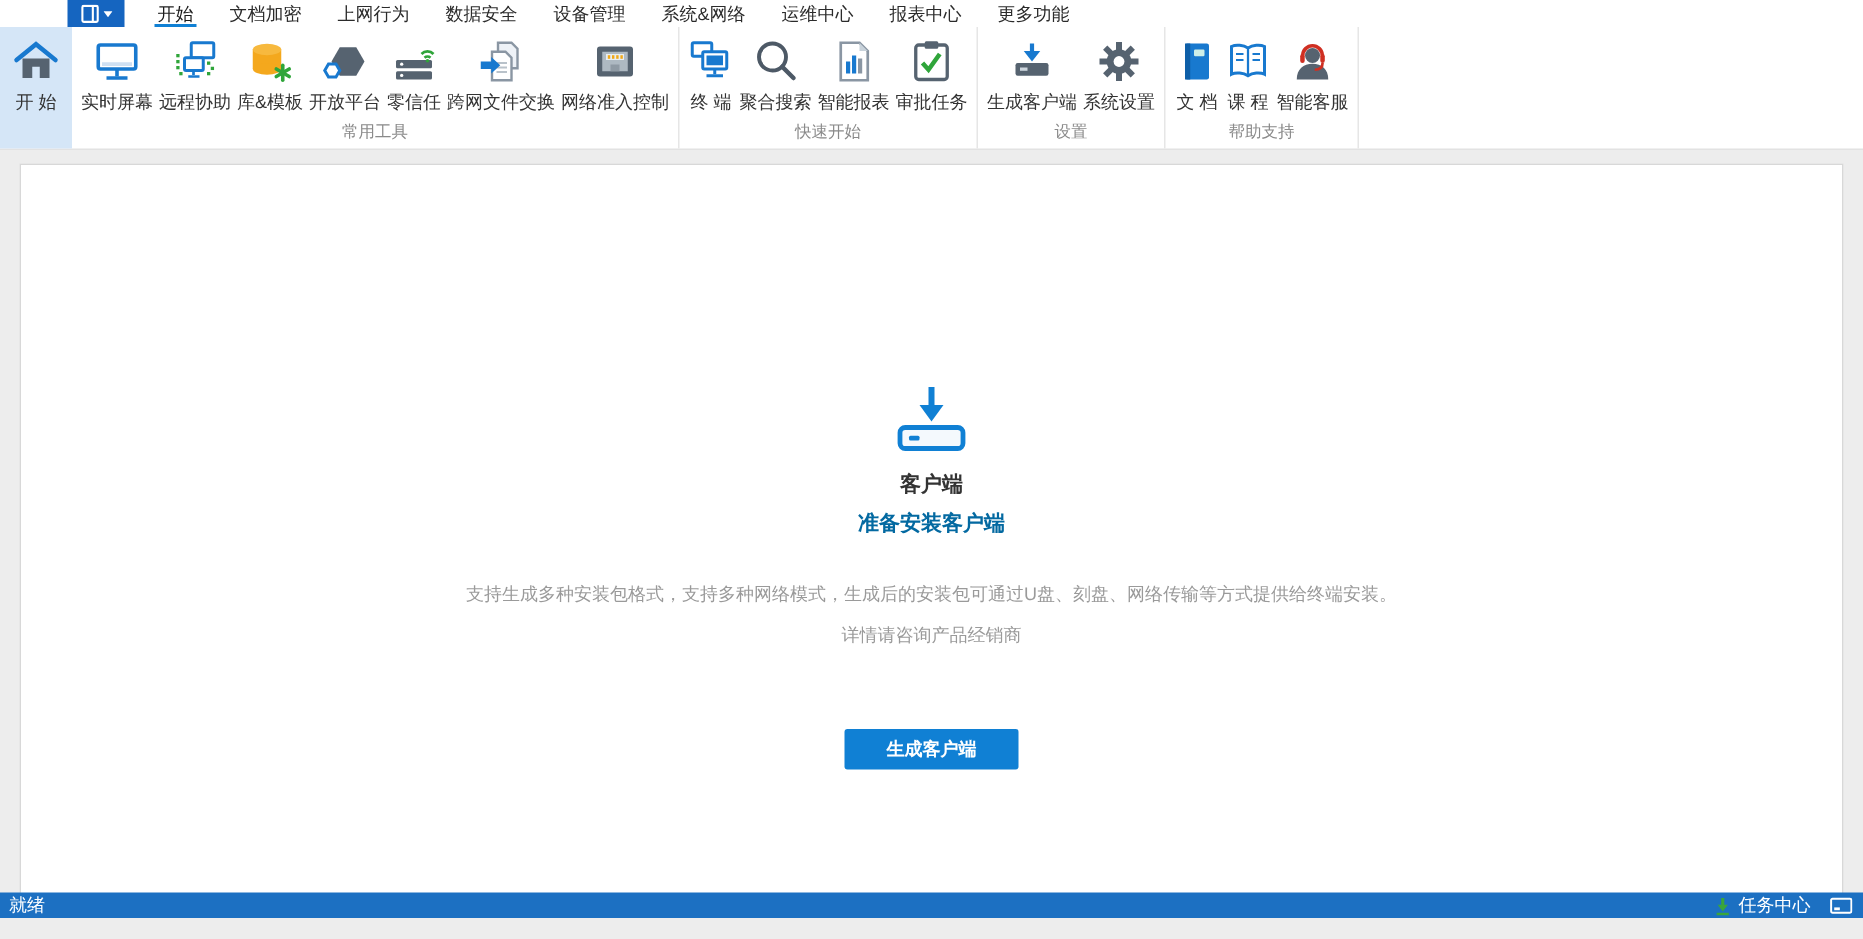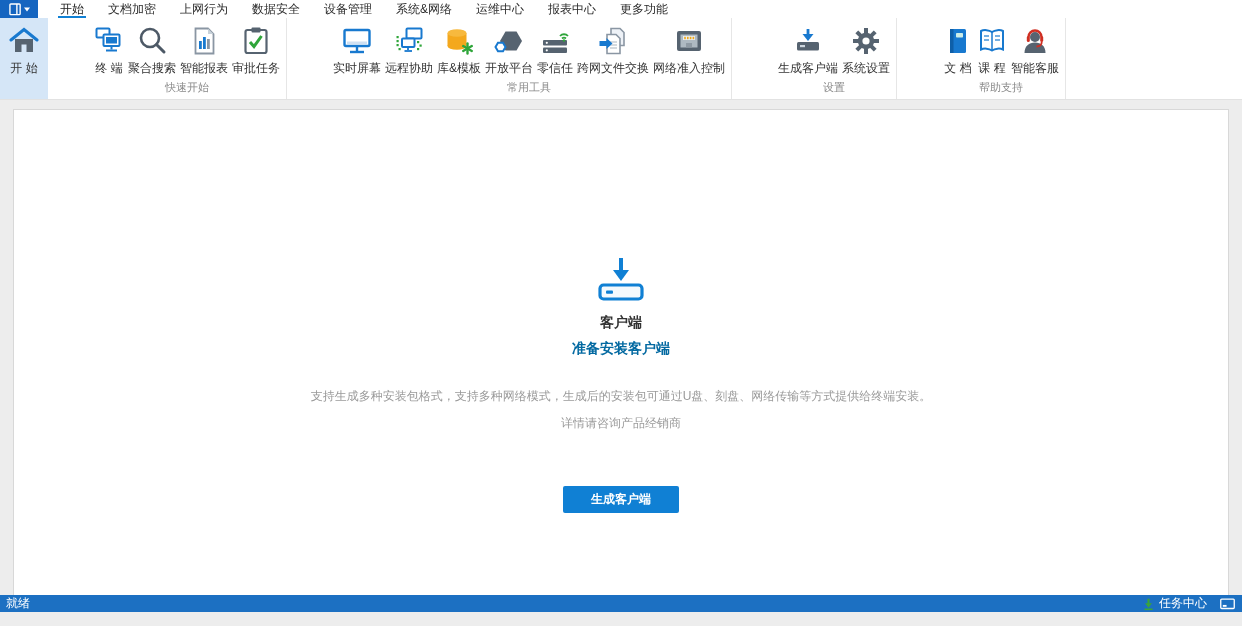--- a/index.html
+++ b/index.html
@@ -1,28 +1,28 @@
 <!DOCTYPE html>
 <html><head>
 <meta charset="utf-8">
 <style>
   html,body{margin:0;padding:0;}
   body{font-family:"Liberation Sans","DejaVu Sans",sans-serif;}
   #app{position:relative;width:1242px;height:626px;background:#ededed;overflow:hidden;}
 
   
-  .menubar{height:18px;background:#fff;display:flex;align-items:stretch;}
+  .menubar{height:18px;background:#fff;display:flex;align-items:stretch;padding-left:45px;}
   .app-button{width:38px;background:#1565c0;display:flex;align-items:center;justify-content:center;gap:2px;cursor:pointer;}
   .menu-tabs{display:flex;align-items:stretch;margin-left:10px;}
   .menu-tab{font-size:12px;color:#2b2b2b;margin:0 12px;display:flex;align-items:center;position:relative;cursor:pointer;white-space:nowrap;}
   .menu-tab.active{color:#1b1b1b;}
   .menu-tab.active::after{content:"";position:absolute;left:-2px;right:-2px;bottom:0;height:2px;background:#1080d4;}
 
   
-  .ribbon{height:81px;background:#fff;display:flex;border-bottom:1px solid #e2e2e2;gap:40px;}
+  .ribbon{height:81px;background:#fff;display:flex;border-bottom:1px solid #e2e2e2;}
   .home-cell{width:48px;background:#d5e6f7;display:flex;flex-direction:column;align-items:center;padding-top:8px;box-sizing:border-box;cursor:pointer;}
   .rgroup{display:flex;flex-direction:column;border-right:1px solid #e6e6e6;}
   .ritems{display:flex;align-items:flex-start;padding:8px 4px 0 4px;flex:1;}
   .ritem{display:flex;flex-direction:column;align-items:center;padding:0 1px;margin:0 1px;cursor:pointer;}
   .ritem svg{width:30px;height:30px;display:block;}
   .rlabel{font-size:12px;color:#333;margin-top:4px;white-space:nowrap;}
   .rcaption{font-size:11px;color:#8a8a8a;text-align:center;padding:2px 0 4px;margin-top:auto;}
 
   
   .main{position:absolute;top:100px;left:0;right:0;bottom:17px;background:#ededed;padding:9px 13px 6px;box-sizing:border-box;}
@@ -71,61 +71,20 @@
 
   <div class="ribbon">
 
     <div class="home-cell">
       <svg width="30" height="30" viewBox="0 0 30 30">
         <rect x="6" y="13" width="18" height="13" fill="#566370"></rect>
         <path d="M2 14 L15 3.5 L28 14" stroke="#1879cf" stroke-width="3" fill="none" stroke-linecap="round"></path>
         <rect x="12.5" y="18.5" width="5" height="7.5" fill="#d5e6f7"></rect>
       </svg>
       <div class="rlabel">开 始</div>
-    </div>
-
-    <div class="rgroup">
-      <div class="ritems">
-        <div class="ritem">
-          <svg viewBox="0 0 30 30">
-            <rect x="2.5" y="2.5" width="13" height="9" rx="1" fill="#fff" stroke="#1879cf" stroke-width="2"></rect>
-            <rect x="9.5" y="8.5" width="16" height="11.5" rx="1" fill="#fff" stroke="#1879cf" stroke-width="2"></rect>
-            <rect x="12" y="11" width="11" height="6.5" fill="#1879cf"></rect>
-            <line x1="17.5" y1="20.5" x2="17.5" y2="23.5" stroke="#1879cf" stroke-width="2"></line>
-            <line x1="12" y1="24.5" x2="23" y2="24.5" stroke="#1879cf" stroke-width="2"></line>
-          </svg>
-          <div class="rlabel">终 端</div>
-        </div>
-        <div class="ritem">
-          <svg viewBox="0 0 30 30">
-            <circle cx="13" cy="12" r="9" fill="none" stroke="#4d5966" stroke-width="2.6"></circle>
-            <line x1="19.5" y1="18.5" x2="27" y2="26" stroke="#4d5966" stroke-width="3" stroke-linecap="round"></line>
-          </svg>
-          <div class="rlabel">聚合搜索</div>
-        </div>
-        <div class="ritem">
-          <svg viewBox="0 0 30 30">
-            <path d="M6.5 2.5 H19 L24.5 8 V27.5 H6.5 Z" fill="#fff" stroke="#8a96a3" stroke-width="1.8"></path>
-            <path d="M19 2.5 L24.5 8 H19 Z" fill="#c8d2da"></path>
-            <rect x="10" y="15" width="2.8" height="8" fill="#1879cf"></rect>
-            <rect x="14" y="11" width="2.8" height="12" fill="#1879cf"></rect>
-            <rect x="18" y="13" width="2.8" height="10" fill="#8a96a3"></rect>
-          </svg>
-          <div class="rlabel">智能报表</div>
-        </div>
-        <div class="ritem">
-          <svg viewBox="0 0 30 30">
-            <rect x="4.5" y="4" width="21" height="23" rx="2" fill="#fff" stroke="#566370" stroke-width="2.2"></rect>
-            <rect x="10.5" y="1.5" width="9" height="5" rx="1" fill="#566370"></rect>
-            <polyline points="9,16 13,20.5 20.5,10" fill="none" stroke="#2fa53a" stroke-width="3"></polyline>
-          </svg>
-          <div class="rlabel">审批任务</div>
-        </div>
-      </div>
-      <div class="rcaption">快速开始</div>
     </div>
 
     <div class="rgroup">
       <div class="ritems">
         <div class="ritem">
           <svg viewBox="0 0 30 30">
             <rect x="2.5" y="4" width="25" height="16" rx="1.5" fill="#fff" stroke="#1879cf" stroke-width="2.4"></rect>
             <rect x="5" y="15.5" width="20" height="2.5" fill="#cfe0f2"></rect>
             <line x1="15" y1="20" x2="15" y2="25" stroke="#1879cf" stroke-width="2.4"></line>
             <line x1="8" y1="26" x2="22" y2="26" stroke="#1879cf" stroke-width="2.4"></line>
@@ -207,20 +166,61 @@
           <div class="rlabel">网络准入控制</div>
         </div>
       </div>
       <div class="rcaption">常用工具</div>
     </div>
 
     <div class="rgroup">
       <div class="ritems">
         <div class="ritem">
           <svg viewBox="0 0 30 30">
+            <rect x="2.5" y="2.5" width="13" height="9" rx="1" fill="#fff" stroke="#1879cf" stroke-width="2"></rect>
+            <rect x="9.5" y="8.5" width="16" height="11.5" rx="1" fill="#fff" stroke="#1879cf" stroke-width="2"></rect>
+            <rect x="12" y="11" width="11" height="6.5" fill="#1879cf"></rect>
+            <line x1="17.5" y1="20.5" x2="17.5" y2="23.5" stroke="#1879cf" stroke-width="2"></line>
+            <line x1="12" y1="24.5" x2="23" y2="24.5" stroke="#1879cf" stroke-width="2"></line>
+          </svg>
+          <div class="rlabel">终 端</div>
+        </div>
+        <div class="ritem">
+          <svg viewBox="0 0 30 30">
+            <circle cx="13" cy="12" r="9" fill="none" stroke="#4d5966" stroke-width="2.6"></circle>
+            <line x1="19.5" y1="18.5" x2="27" y2="26" stroke="#4d5966" stroke-width="3" stroke-linecap="round"></line>
+          </svg>
+          <div class="rlabel">聚合搜索</div>
+        </div>
+        <div class="ritem">
+          <svg viewBox="0 0 30 30">
+            <path d="M6.5 2.5 H19 L24.5 8 V27.5 H6.5 Z" fill="#fff" stroke="#8a96a3" stroke-width="1.8"></path>
+            <path d="M19 2.5 L24.5 8 H19 Z" fill="#c8d2da"></path>
+            <rect x="10" y="15" width="2.8" height="8" fill="#1879cf"></rect>
+            <rect x="14" y="11" width="2.8" height="12" fill="#1879cf"></rect>
+            <rect x="18" y="13" width="2.8" height="10" fill="#8a96a3"></rect>
+          </svg>
+          <div class="rlabel">智能报表</div>
+        </div>
+        <div class="ritem">
+          <svg viewBox="0 0 30 30">
+            <rect x="4.5" y="4" width="21" height="23" rx="2" fill="#fff" stroke="#566370" stroke-width="2.2"></rect>
+            <rect x="10.5" y="1.5" width="9" height="5" rx="1" fill="#566370"></rect>
+            <polyline points="9,16 13,20.5 20.5,10" fill="none" stroke="#2fa53a" stroke-width="3"></polyline>
+          </svg>
+          <div class="rlabel">审批任务</div>
+        </div>
+      </div>
+      <div class="rcaption">快速开始</div>
+    </div>
+
+    <div class="rgroup">
+      <div class="ritems">
+        <div class="ritem">
+          <svg viewBox="0 0 30 30">
             <line x1="15" y1="3" x2="15" y2="9" stroke="#1879cf" stroke-width="2.8"></line>
             <polygon points="9.5,8 20.5,8 15,15" fill="#1879cf"></polygon>
             <rect x="4" y="16" width="22" height="8.5" rx="1.5" fill="#566370"></rect>
             <rect x="7" y="19" width="5" height="2.2" fill="#cdd6de"></rect>
           </svg>
           <div class="rlabel">生成客户端</div>
         </div>
         <div class="ritem">
           <svg viewBox="0 0 30 30">
             <g fill="#566370">

